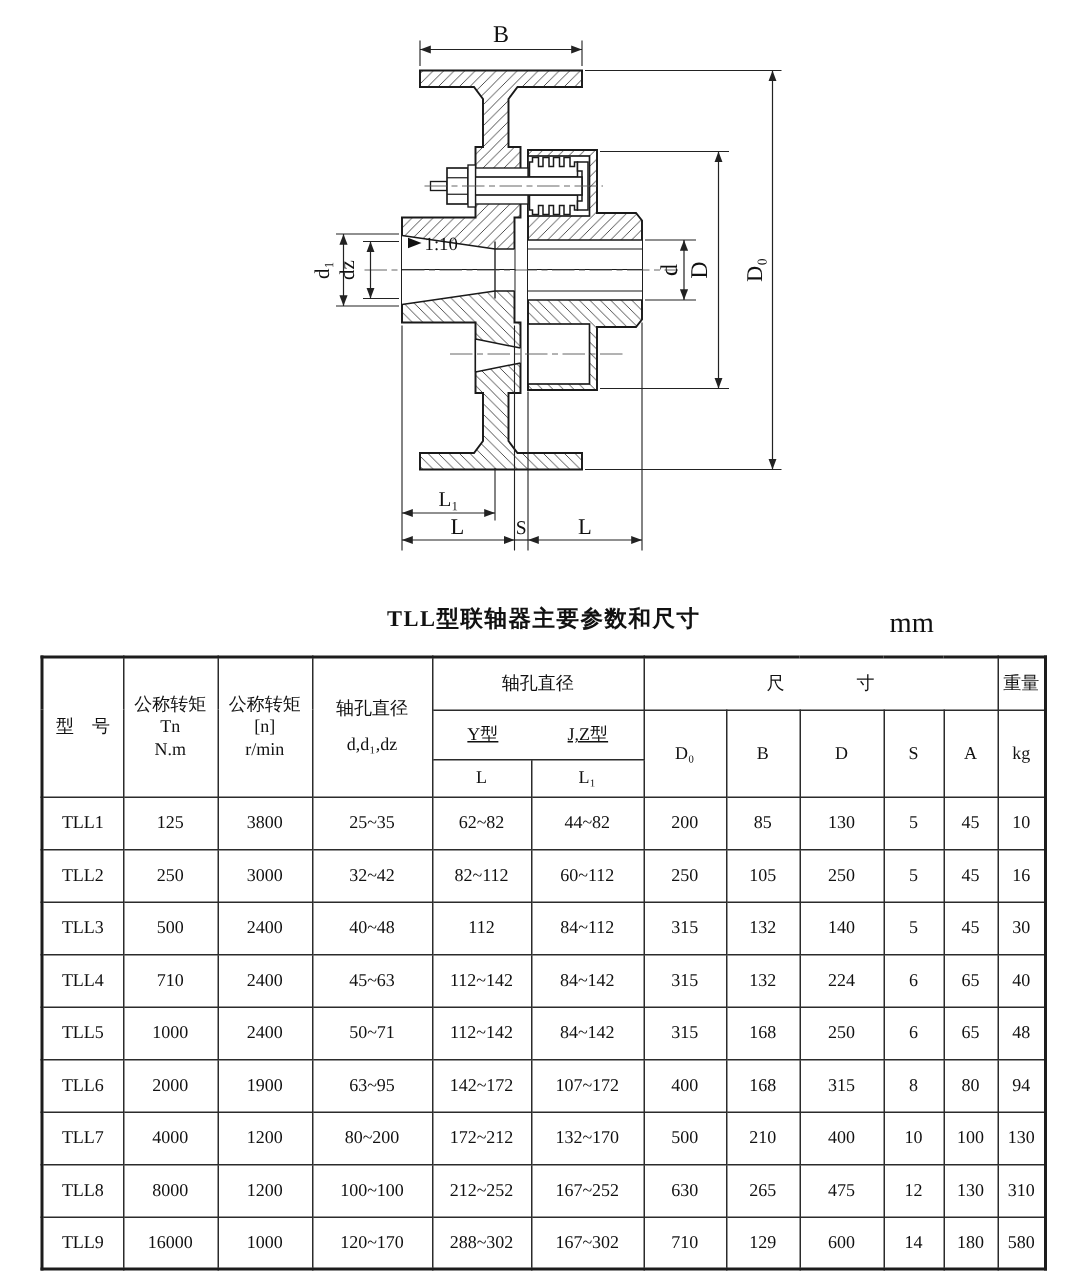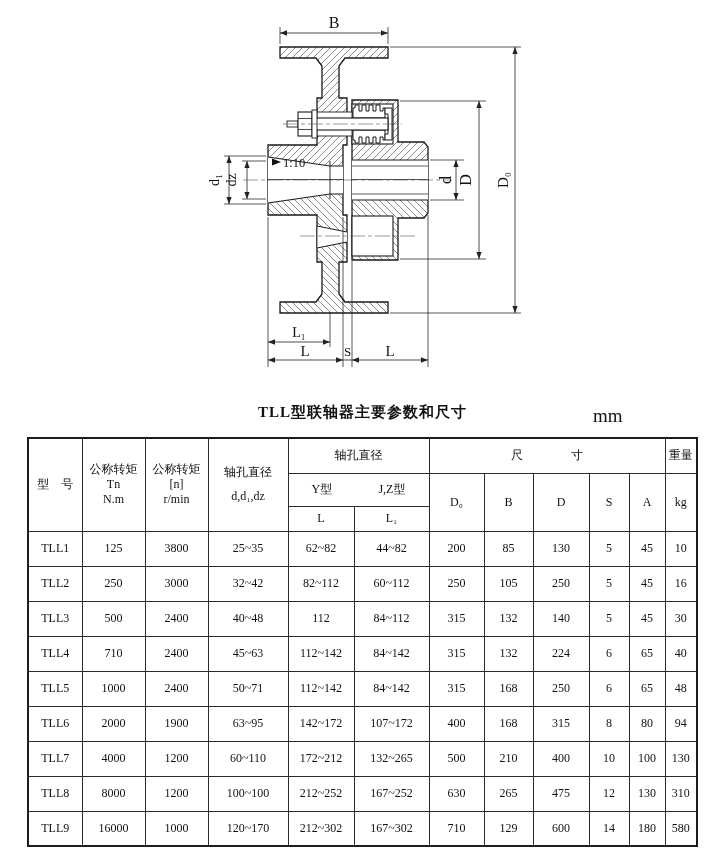--- a/index.html
+++ b/index.html
@@ -8,21 +8,21 @@
   svg text{font-family:"Liberation Serif","DejaVu Serif",serif;fill:#111;}
   #titlebar{position:absolute;left:0;top:403px;width:644px;height:24px;}
   #doc-title{position:absolute;left:0;width:725px;text-align:center;font-weight:bold;
              font-size:15px;letter-spacing:1px;}
   #unit{position:absolute;left:593px;top:2px;font-size:19px;}
   table#spec{position:absolute;left:27px;top:437px;width:669px;border-collapse:collapse;
              table-layout:fixed;border:2px solid #1c1c1c;}
   #spec td{border:1px solid #2b2b2b;text-align:center;vertical-align:middle;
            font-size:12px;padding:0;line-height:1.25;}
   tr.h1{height:35px;} tr.h2{height:33px;} tr.h3{height:25px;} tr.data-row{height:35px;}
-  .u{text-align:center;}
+  .u{text-decoration:underline;text-align:center;}
   .pre{white-space:pre;margin-left:40px;}
   .split{display:flex;justify-content:space-around;align-items:center;}
   .gap2{margin-top:9px;font-family:Liberation Serif, serif;}
 </style>
 </head>
 <body>
 
 <div id="page">
 
   <svg width="725" height="398" viewBox="0 0 725 398" style="position:absolute;left:0;top:0;">
@@ -274,23 +274,23 @@
           <td>168</td>
           <td>315</td>
           <td>8</td>
           <td>80</td>
           <td>94</td>
         </tr>
         <tr class="data-row">
           <td>TLL7</td>
           <td>4000</td>
           <td>1200</td>
-          <td>60~110</td>
+          <td>80~200</td>
           <td>172~212</td>
-          <td>132~265</td>
+          <td>132~170</td>
           <td>500</td>
           <td>210</td>
           <td>400</td>
           <td>10</td>
           <td>100</td>
           <td>130</td>
         </tr>
         <tr class="data-row">
           <td>TLL8</td>
           <td>8000</td>
@@ -303,21 +303,21 @@
           <td>475</td>
           <td>12</td>
           <td>130</td>
           <td>310</td>
         </tr>
         <tr class="data-row">
           <td>TLL9</td>
           <td>16000</td>
           <td>1000</td>
           <td>120~170</td>
-          <td>212~302</td>
+          <td>288~302</td>
           <td>167~302</td>
           <td>710</td>
           <td>129</td>
           <td>600</td>
           <td>14</td>
           <td>180</td>
           <td>580</td>
         </tr>
       </tbody>
   </table>

